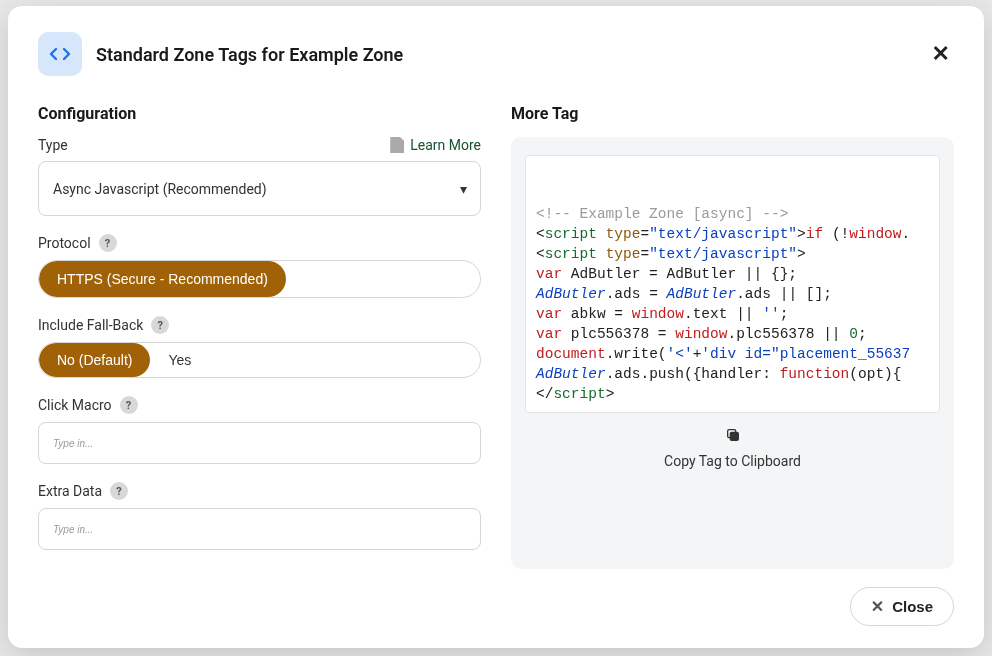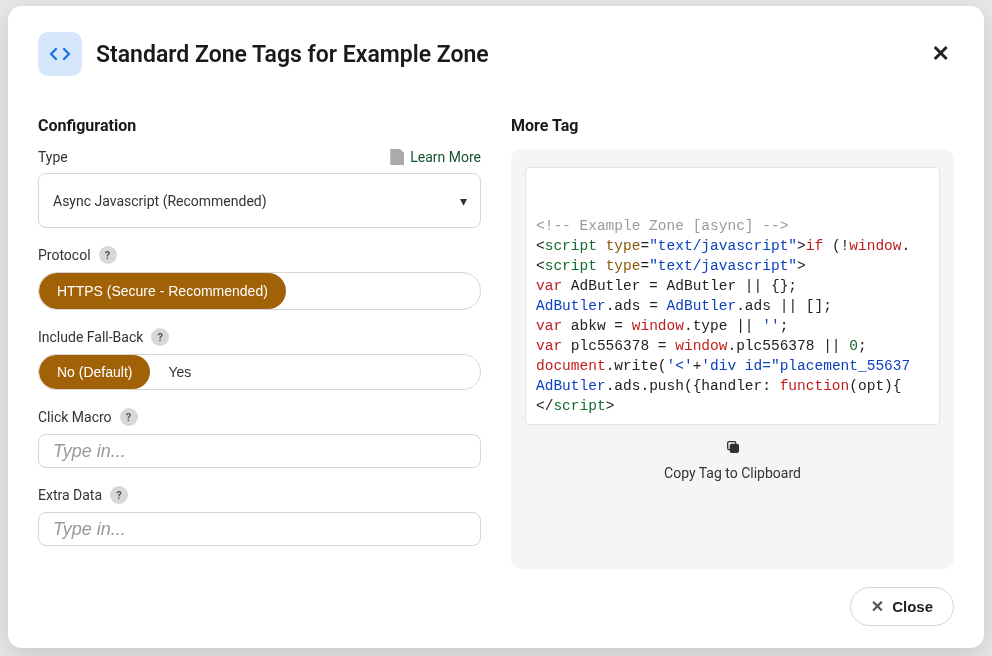--- a/index.html
+++ b/index.html
@@ -34,39 +34,38 @@
     width: 44px;
     height: 44px;
     background: #d7e7fb;
     border-radius: 10px;
     display: flex;
     align-items: center;
     justify-content: center;
     color: #1c73e8;
   }
   .header-title {
-    font-size: 23px;
+    font-size: 18px;
     font-weight: 600;
     color: #1a1a1a;
     flex: 1;
   }
   .close-x {
     font-size: 22px;
     font-weight: bold;
     color: #222;
     cursor: pointer;
     padding: 4px;
     line-height: 1;
   }
   .body {
     display: flex;
     gap: 30px;
     flex: 1;
     min-height: 0;
-    margin-top: 12px;
   }
   .col {
     flex: 1;
     display: flex;
     flex-direction: column;
   }
   .section-title {
     font-size: 16px;
     font-weight: 700;
     color: #1a1a1a;
@@ -158,25 +157,25 @@
   .seg-btn.active {
     background: #a16207;
     color: #fff;
     border-radius: 22px;
   }
   .segmented.small .seg-btn {
     padding: 9px 18px;
   }
   .text-input {
     width: 100%;
-    height: 34px;
+    height: 42px;
     border: 1px solid #d6d6d6;
     border-radius: 8px;
     padding: 7px 14px;
-    font-size: 18px;
+    font-size: 10px;
     color: #333;
     font-style: italic;
     margin-bottom: 18px;
   }
   .text-input::placeholder { color:#999; font-style: italic; }
   .code-panel {
     background: #f4f5f6;
     border-radius: 10px;
     padding: 18px 14px 14px 14px;
     flex: 1;
@@ -199,21 +198,21 @@
     position: relative;
   }
   .code-box::-webkit-scrollbar { height: 10px; }
   .code-box::-webkit-scrollbar-track { background:#eaeaea; }
   .code-box::-webkit-scrollbar-thumb { background:#c4c4c4; border-radius:4px; }
   .c-comment { color: #9a9a9a; }
   .c-tag     { color: #166b2f; }
   .c-attr    { color: #8a5a0a; }
   .c-str     { color: #0a3fbd; }
   .c-kw      { color: #c01c1c; }
-  .c-ident   { color: #0a3fbd; }
+  .c-ident   { color: #0a3fbd; font-style: italic; }
   .c-num     { color: #166b2f; }
   .copy-row {
     margin-top: 14px;
     display: flex;
     align-items: center;
     justify-content: center;
     gap: 10px;
     font-size: 14px;
     color: #333;
     cursor: pointer;
@@ -313,21 +312,21 @@
     </div>
 
     <div class="col">
       <div class="section-title">More Tag</div>
       <div class="code-panel">
         <div class="code-box"><span class="c-comment">&lt;!-- Example Zone [async] --&gt;</span>
 <span>&lt;</span><span class="c-tag">script</span><span> </span><span class="c-attr">type</span><span>=</span><span class="c-str">"text/javascript"</span><span>&gt;</span><span class="c-kw">if</span><span> (!</span><span class="c-kw">window</span><span>.</span>
 <span>&lt;</span><span class="c-tag">script</span><span> </span><span class="c-attr">type</span><span>=</span><span class="c-str">"text/javascript"</span><span>&gt;</span>
 <span class="c-kw">var</span><span> AdButler = AdButler || {};</span>
 <span class="c-ident">AdButler</span><span>.ads = </span><span class="c-ident">AdButler</span><span>.ads || [];</span>
-<span class="c-kw">var</span><span> abkw = </span><span class="c-kw">window</span><span>.type || </span><span class="c-str">''</span><span>;</span>
+<span class="c-kw">var</span><span> abkw = </span><span class="c-kw">window</span><span>.text || </span><span class="c-str">''</span><span>;</span>
 <span class="c-kw">var</span><span> plc556378 = </span><span class="c-kw">window</span><span>.plc556378 || </span><span class="c-num">0</span><span>;</span>
 <span class="c-kw">document</span><span>.write(</span><span class="c-str">'&lt;'</span><span>+</span><span class="c-str">'div id="placement_55637</span>
 <span class="c-ident">AdButler</span><span>.ads.push({handler: </span><span class="c-kw">function</span><span>(opt){</span>
 <span>&lt;/</span><span class="c-tag">script</span><span>&gt;</span></div>
         <div class="copy-row">
           <span class="copy-icon">
             <svg width="16" height="16" viewBox="0 0 24 24" fill="none" stroke="#333" stroke-width="2">
               <rect x="8" y="8" width="12" height="12" rx="2" fill="#333"></rect>
               <rect x="4" y="4" width="12" height="12" rx="2" fill="none"></rect>
             </svg>

